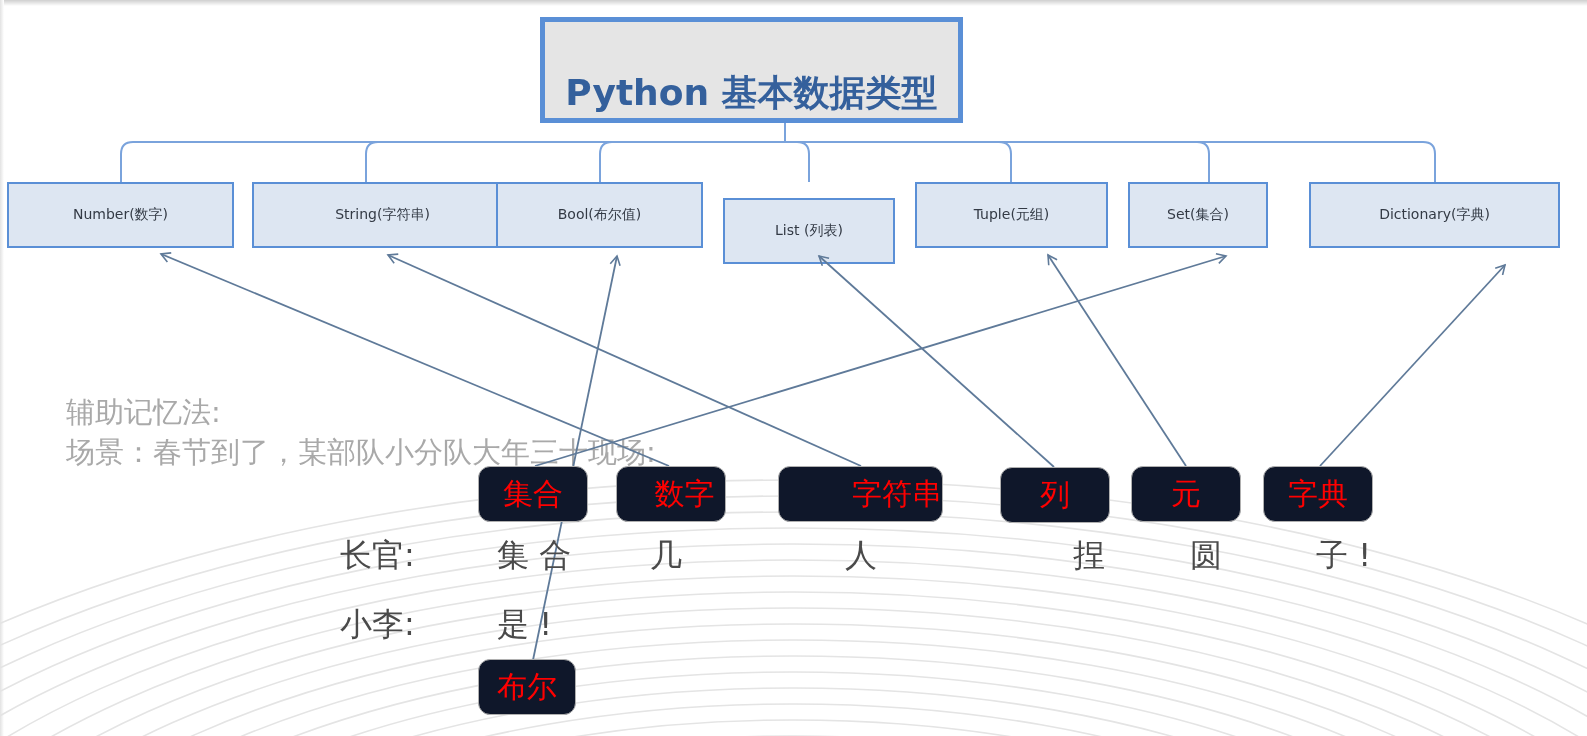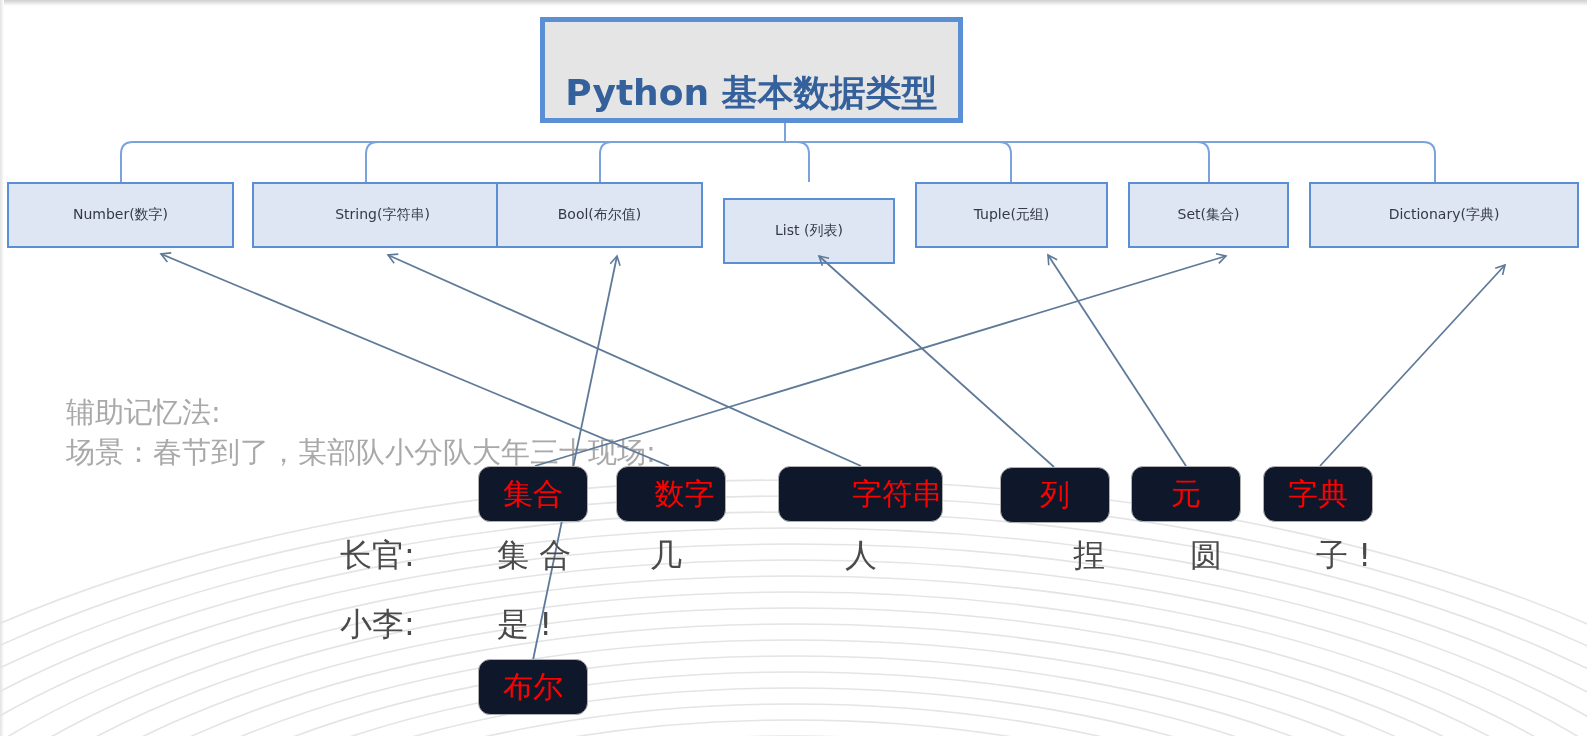--- a/index.html
+++ b/index.html
@@ -101,24 +101,24 @@
 </div>
 <div class="type-box" style="left:496px;width:207px;">
   <span>Bool(布尔值)</span>
 </div>
 <div class="type-box" style="left:723px;width:172px;margin-top:16px;">
   <span>List (列表)</span>
 </div>
 <div class="type-box" style="left:915px;width:193px;">
   <span>Tuple(元组)</span>
 </div>
-<div class="type-box" style="left:1128px;width:161px;">
+<div class="type-box" style="left:1128px;width:140px;">
   <span>Set(集合)</span>
 </div>
-<div class="type-box" style="left:1309px;width:270px;">
+<div class="type-box" style="left:1309px;width:251px;">
   <span>Dictionary(字典)</span>
 </div>
 
 <div class="hint" style="top:350px;">辅助记忆法:</div>
 <div class="hint" style="top:390px;">场景：春节到了，某部队小分队大年三十现场:</div>
 
 <svg class="layer" width="1587" height="736">
   <defs>
     <marker id="ah" viewBox="0 0 12 12" refX="10" refY="6" markerWidth="12" markerHeight="12" orient="auto" markerUnits="userSpaceOnUse">
       <path d="M1 1 L10 6 L1 11" fill="none" stroke="#5f7a99" stroke-width="1.6"></path>
@@ -146,21 +146,21 @@
 </div>
 <div class="tag" style="left:1000px;top:467px;width:110px;">
   <span>列</span>
 </div>
 <div class="tag" style="left:1131px;top:466px;width:110px;">
   <span>元</span>
 </div>
 <div class="tag" style="left:1263px;top:466px;width:110px;">
   <span>字典</span>
 </div>
-<div class="tag" style="left:478px;top:659px;width:110px;">
+<div class="tag" style="left:478px;top:659px;width:98px;">
   <span>布尔</span>
 </div>
 
 <div class="speech" style="left:340px;top:534px;">长官:</div>
 <div class="speech" style="left:497px;top:534px;">集 合</div>
 <div class="speech" style="left:650px;top:534px;">几</div>
 <div class="speech" style="left:845px;top:534px;">人</div>
 <div class="speech" style="left:1073px;top:534px;">捏</div>
 <div class="speech" style="left:1190px;top:534px;">圆</div>
 <div class="speech" style="left:1316px;top:534px;">子 !</div>

